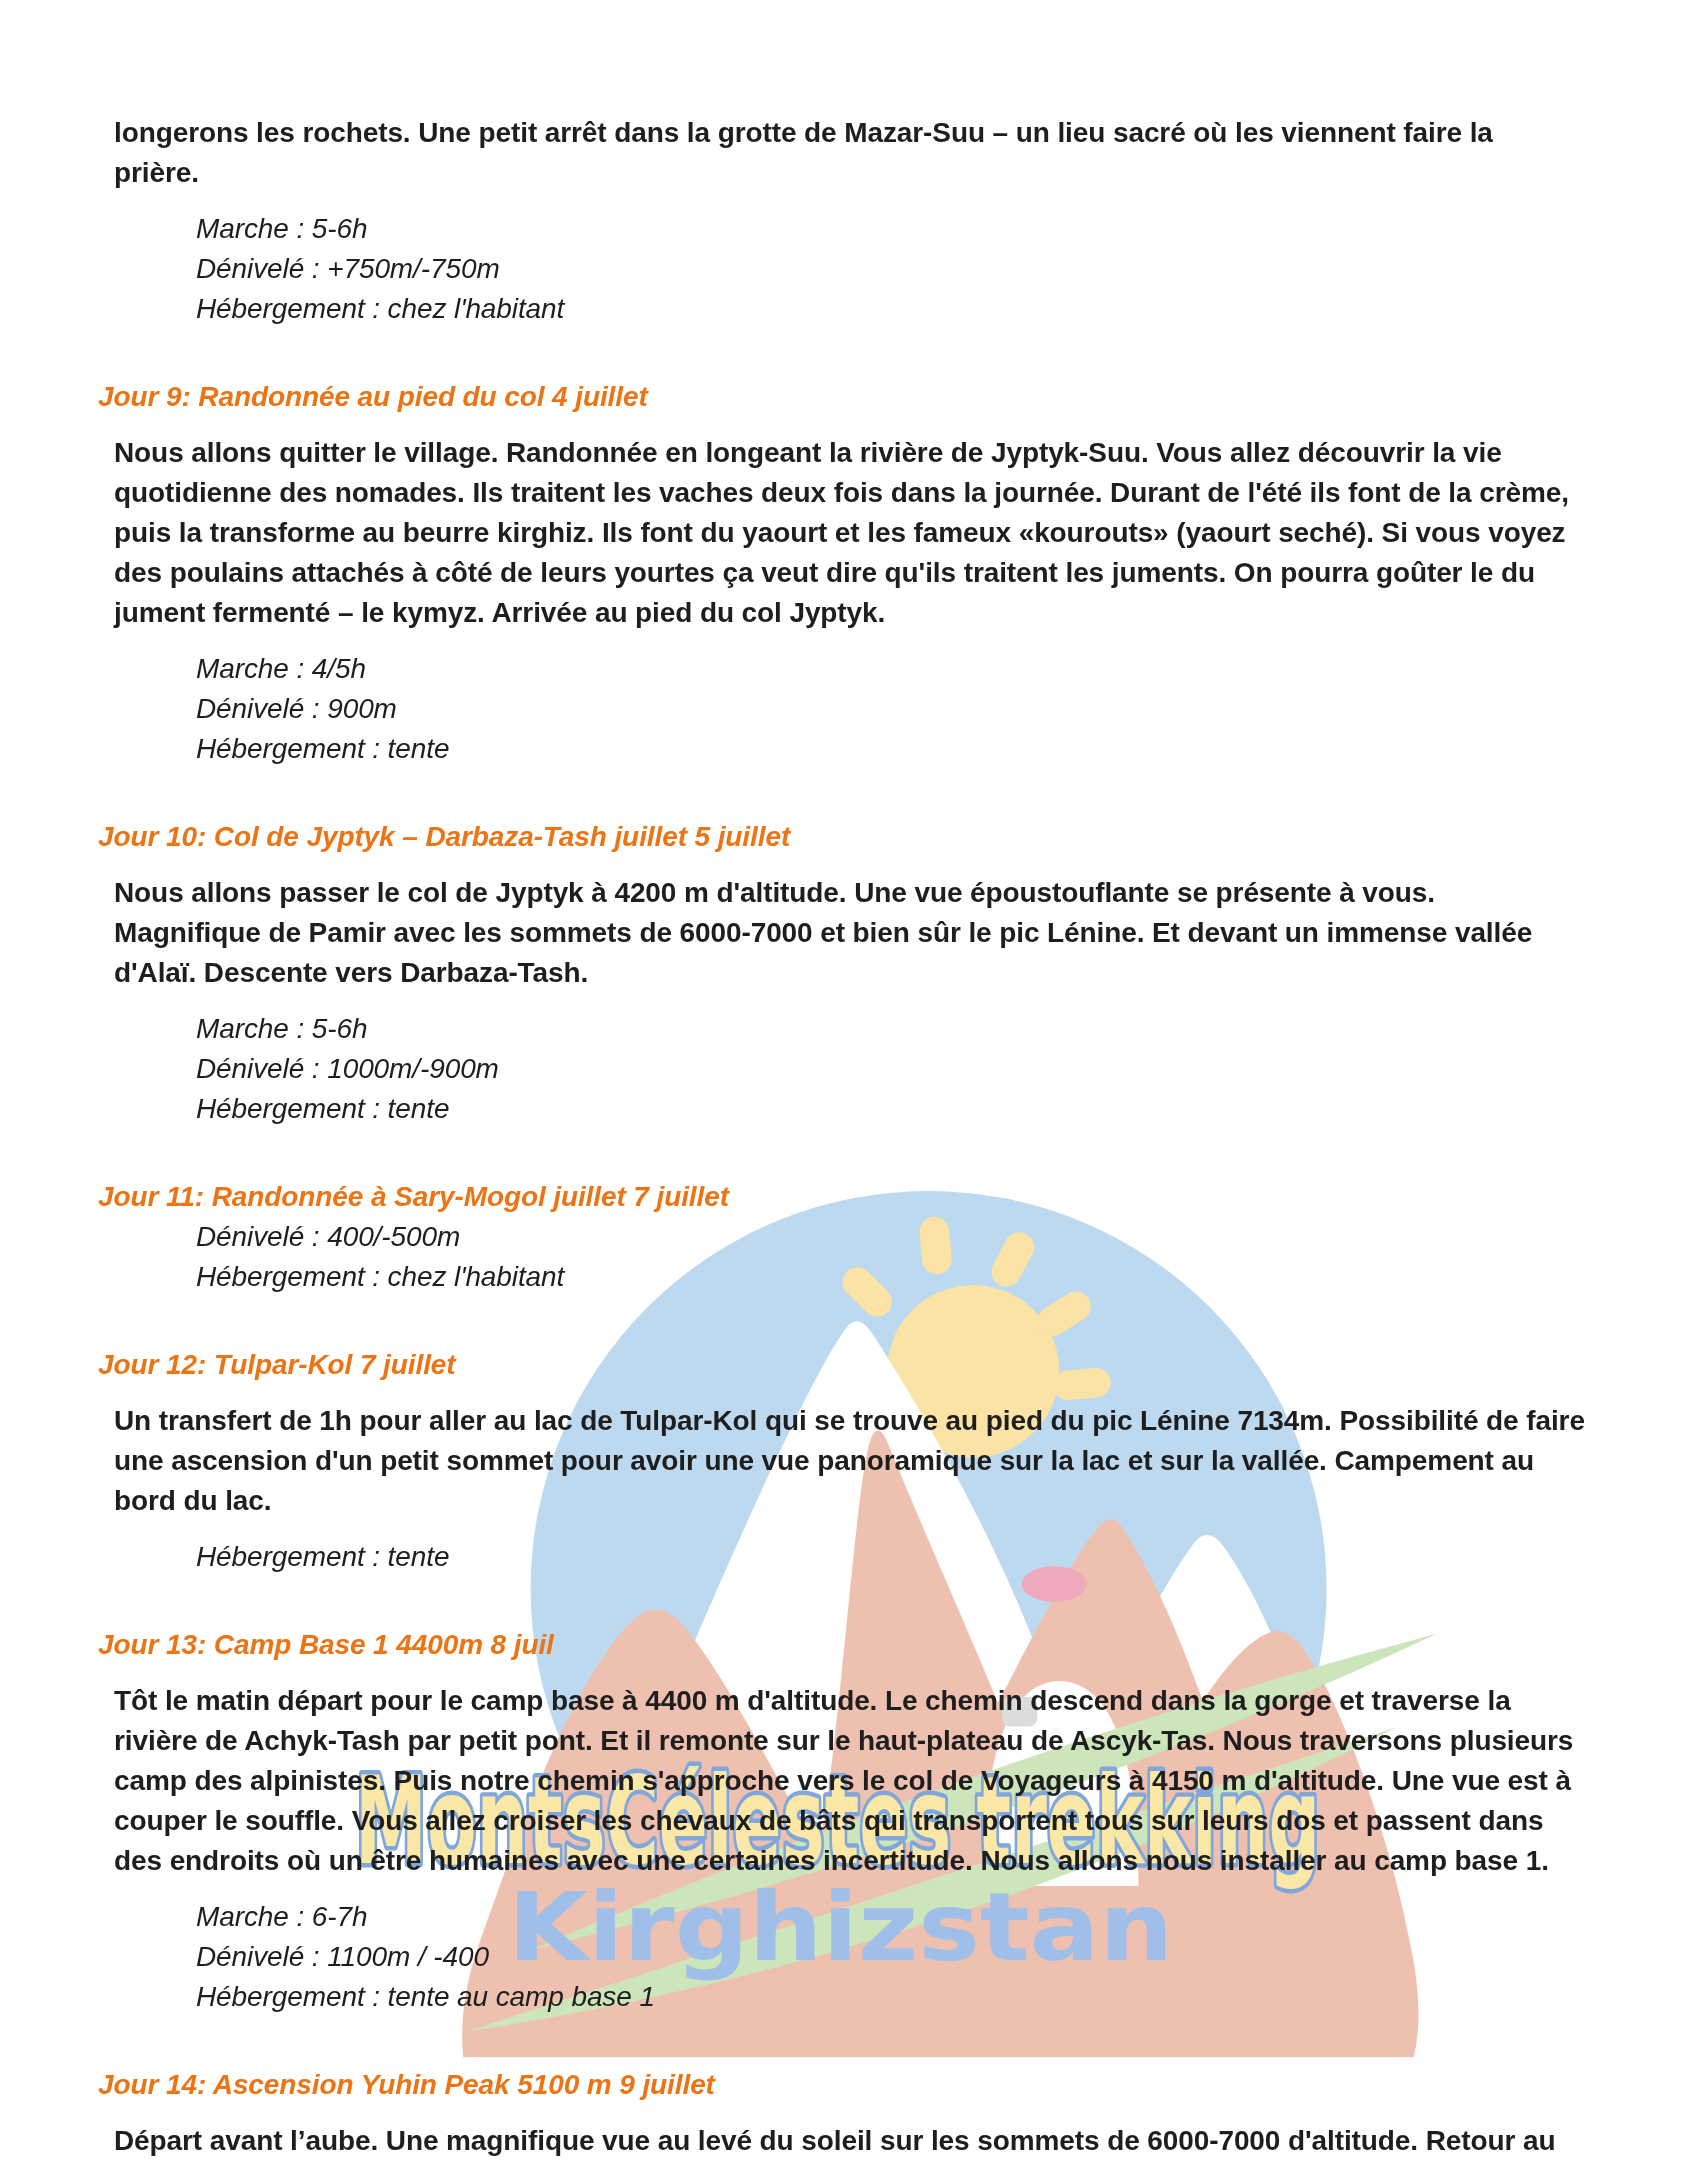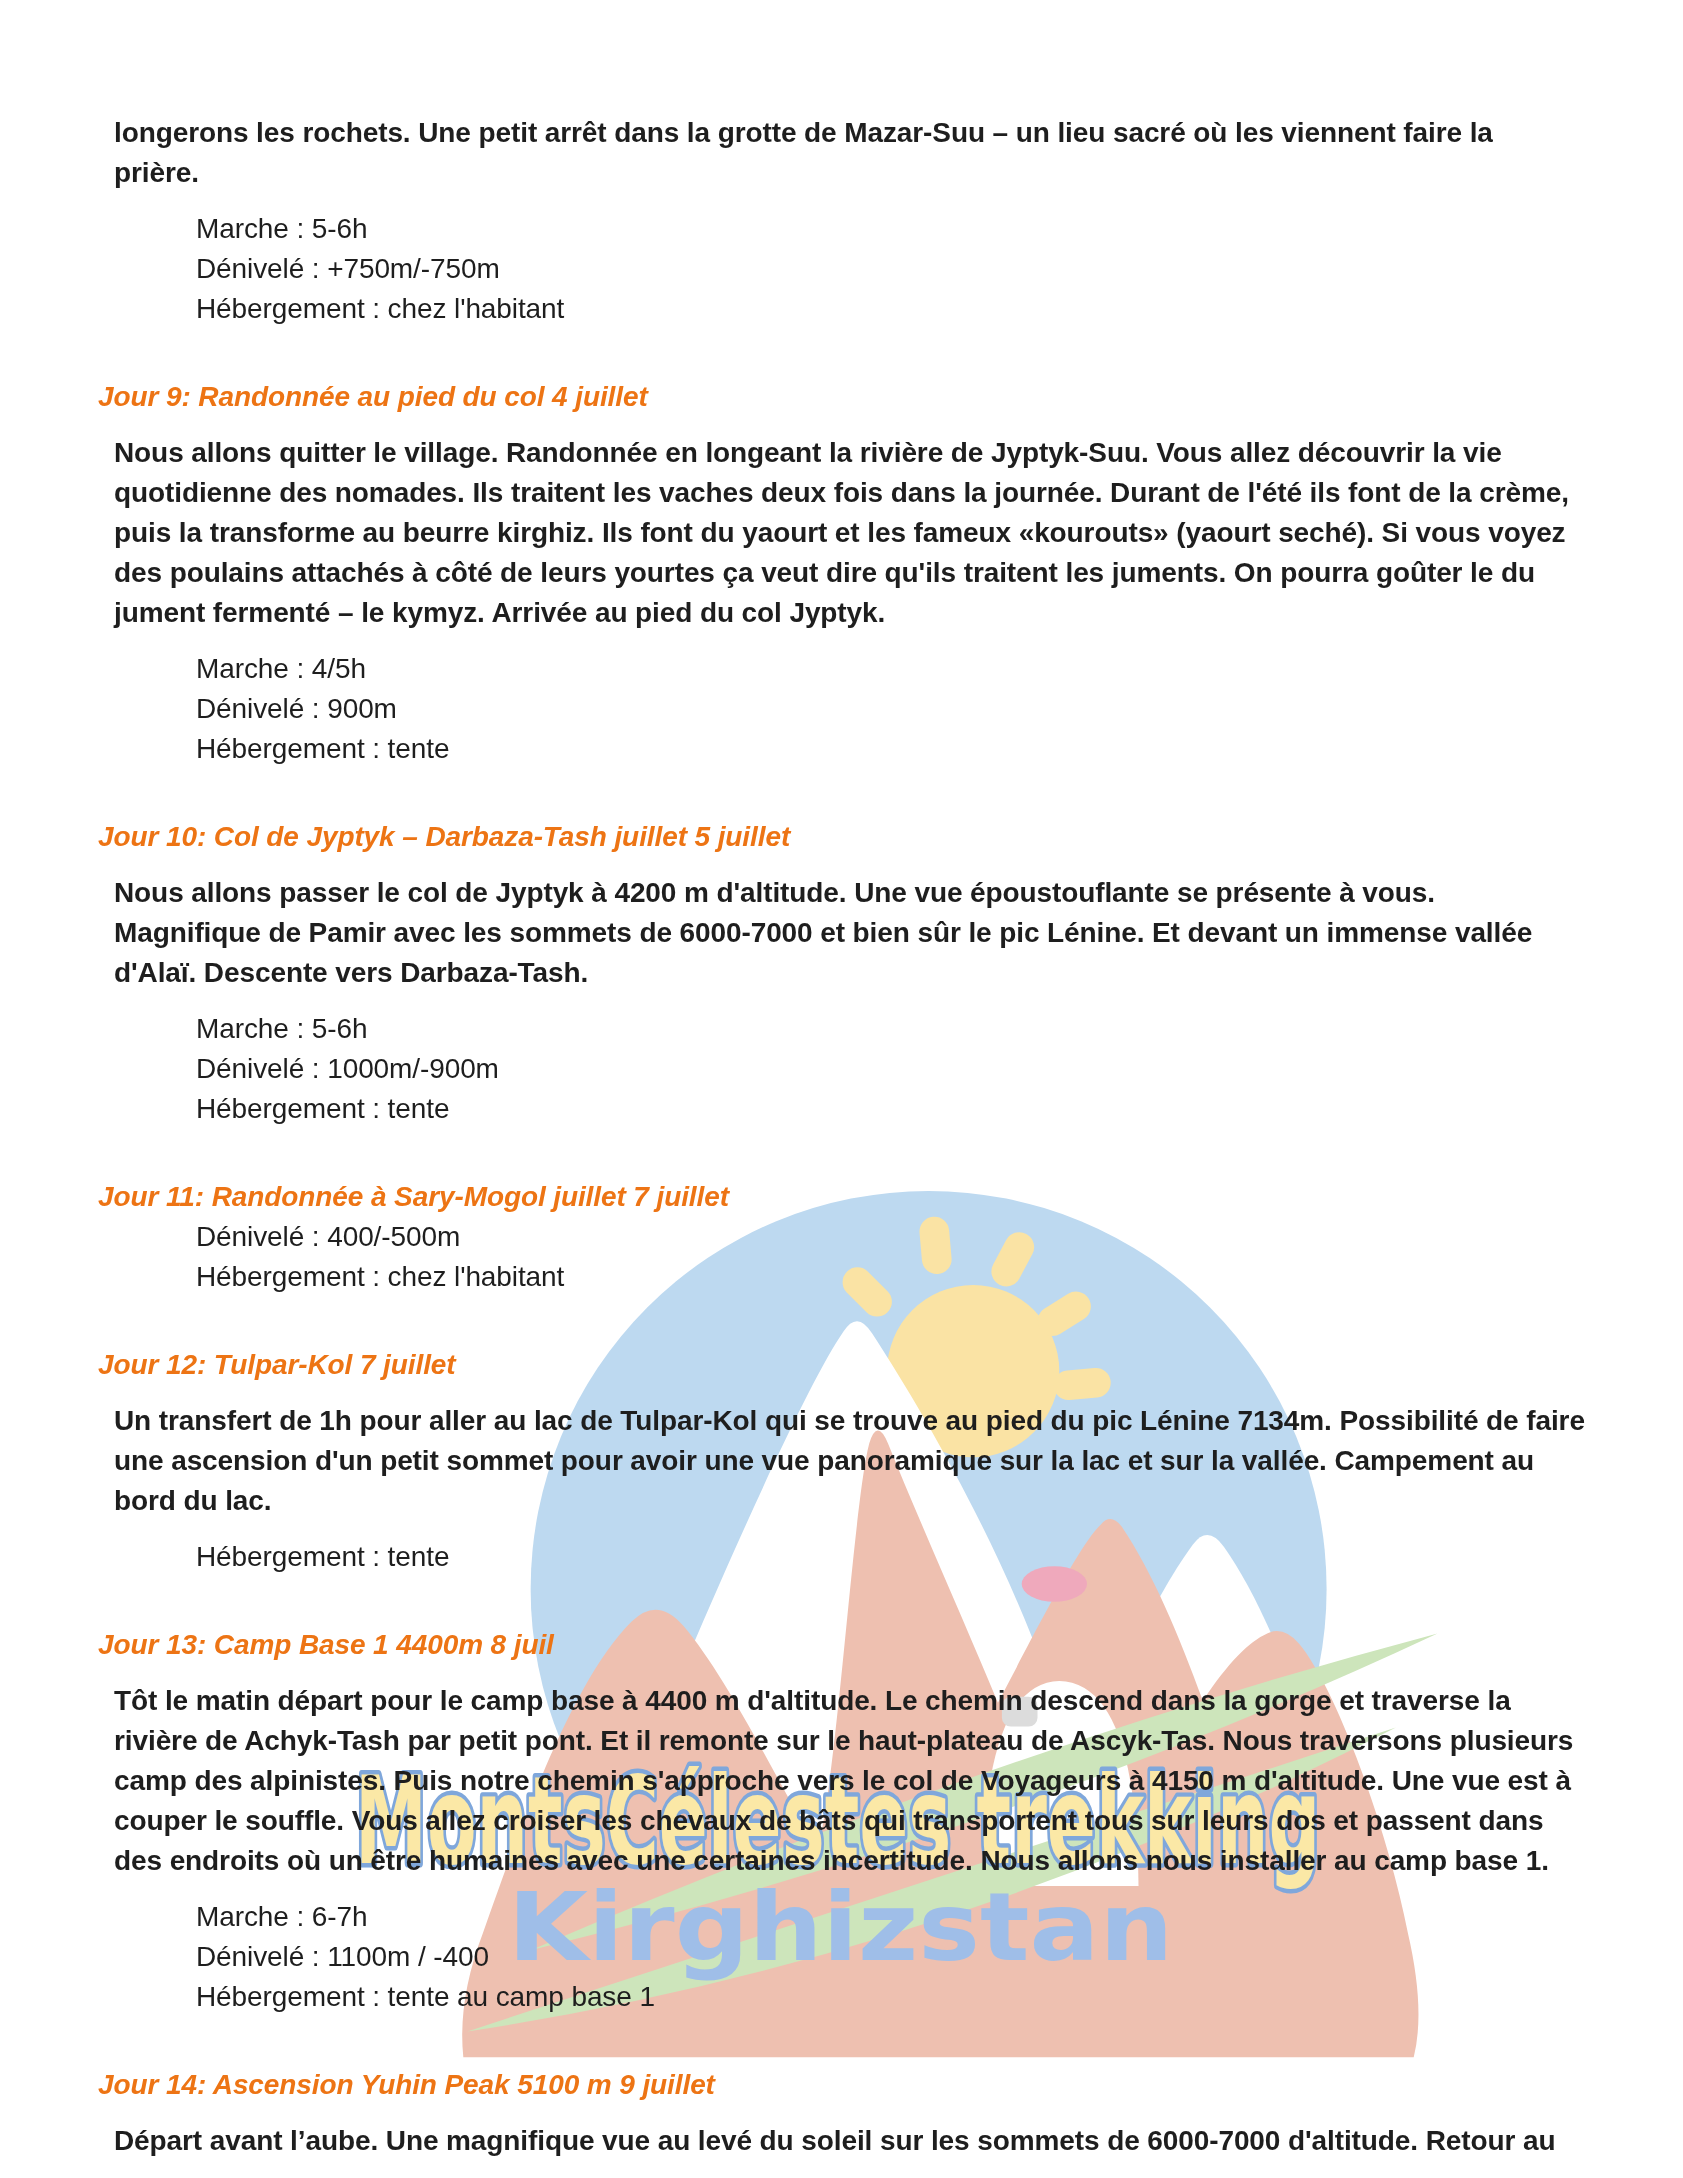--- a/index.html
+++ b/index.html
@@ -31,21 +31,21 @@
   .section{margin:0 0 48px 0;}
   .day-heading{
     margin:0;
     font-size:28px;
     line-height:40px;
     font-weight:bold;
     color:#ED7414;
     font-style:italic;
   }
   .day-paragraph{margin:16px;font-weight:bold;}
-  .stat-line{padding-left:98px;}
+  .stat-line{padding-left:98px;font-style:italic;}
 </style>
 </head>
 <body>
 
 <div class="page">
 
   <svg class="watermark" viewBox="0 0 1700 2200" width="1683" height="2178" aria-hidden="true">
 
     <circle cx="938" cy="1605" r="402" fill="#BDD9F0"></circle>
 

